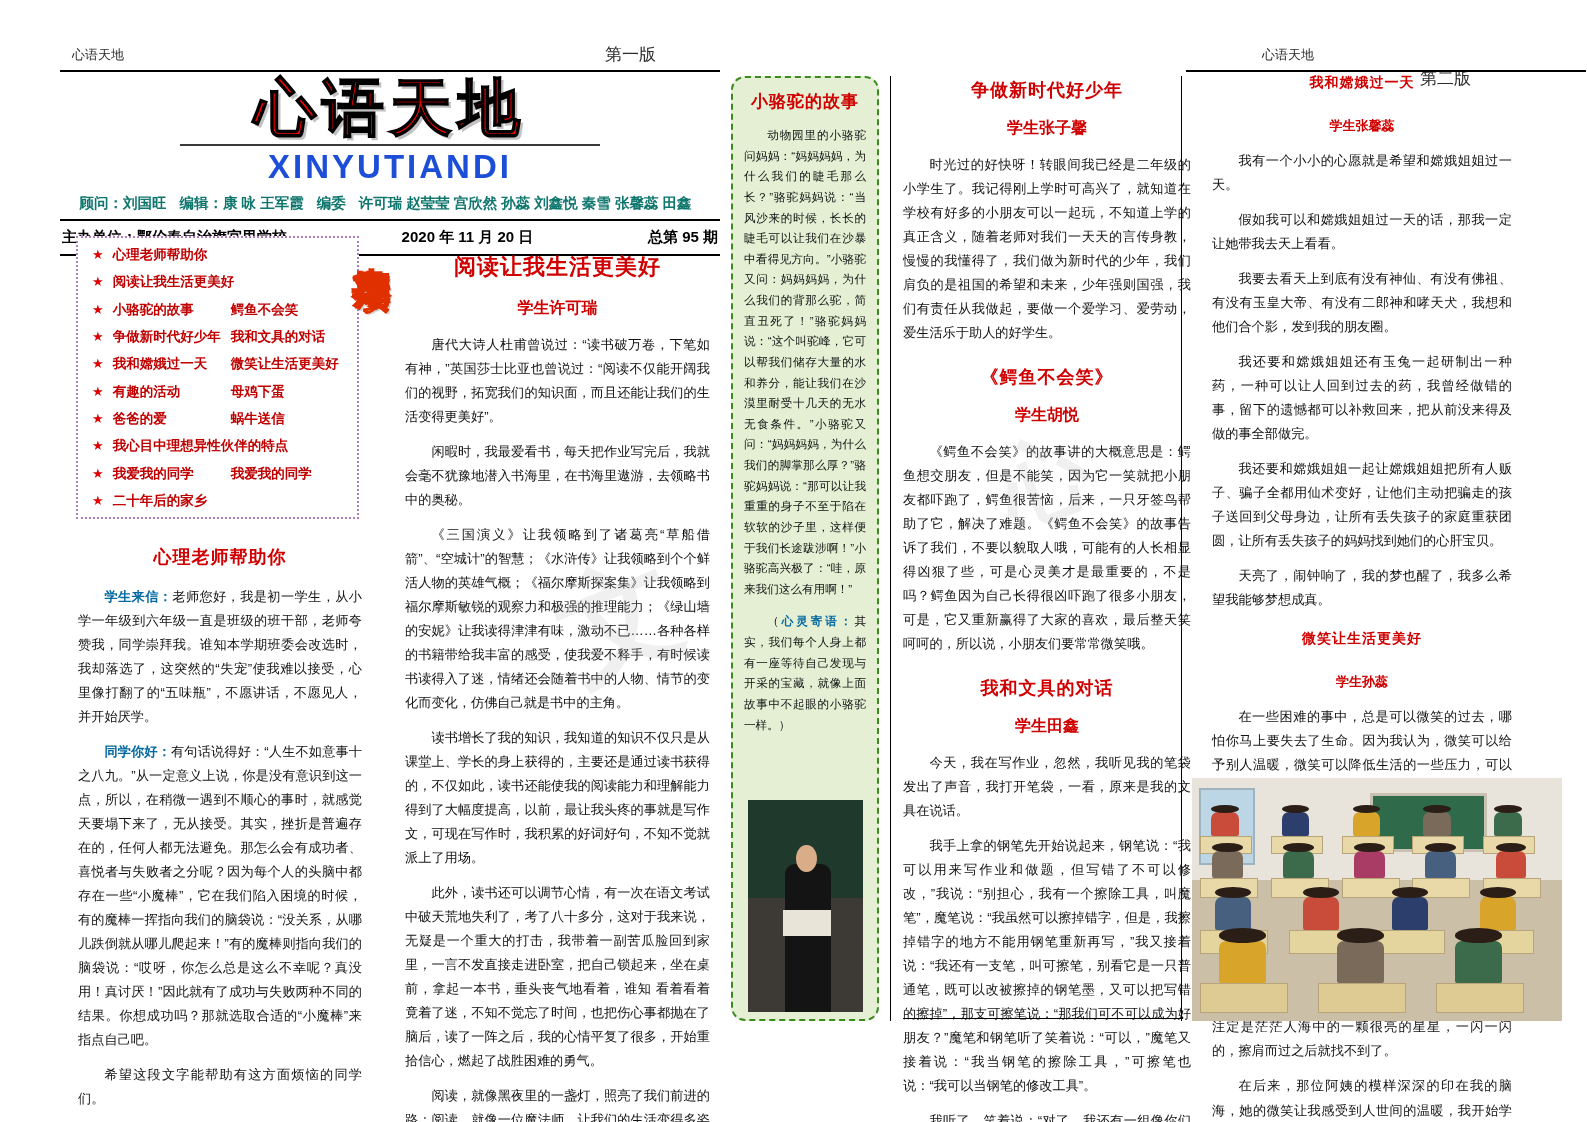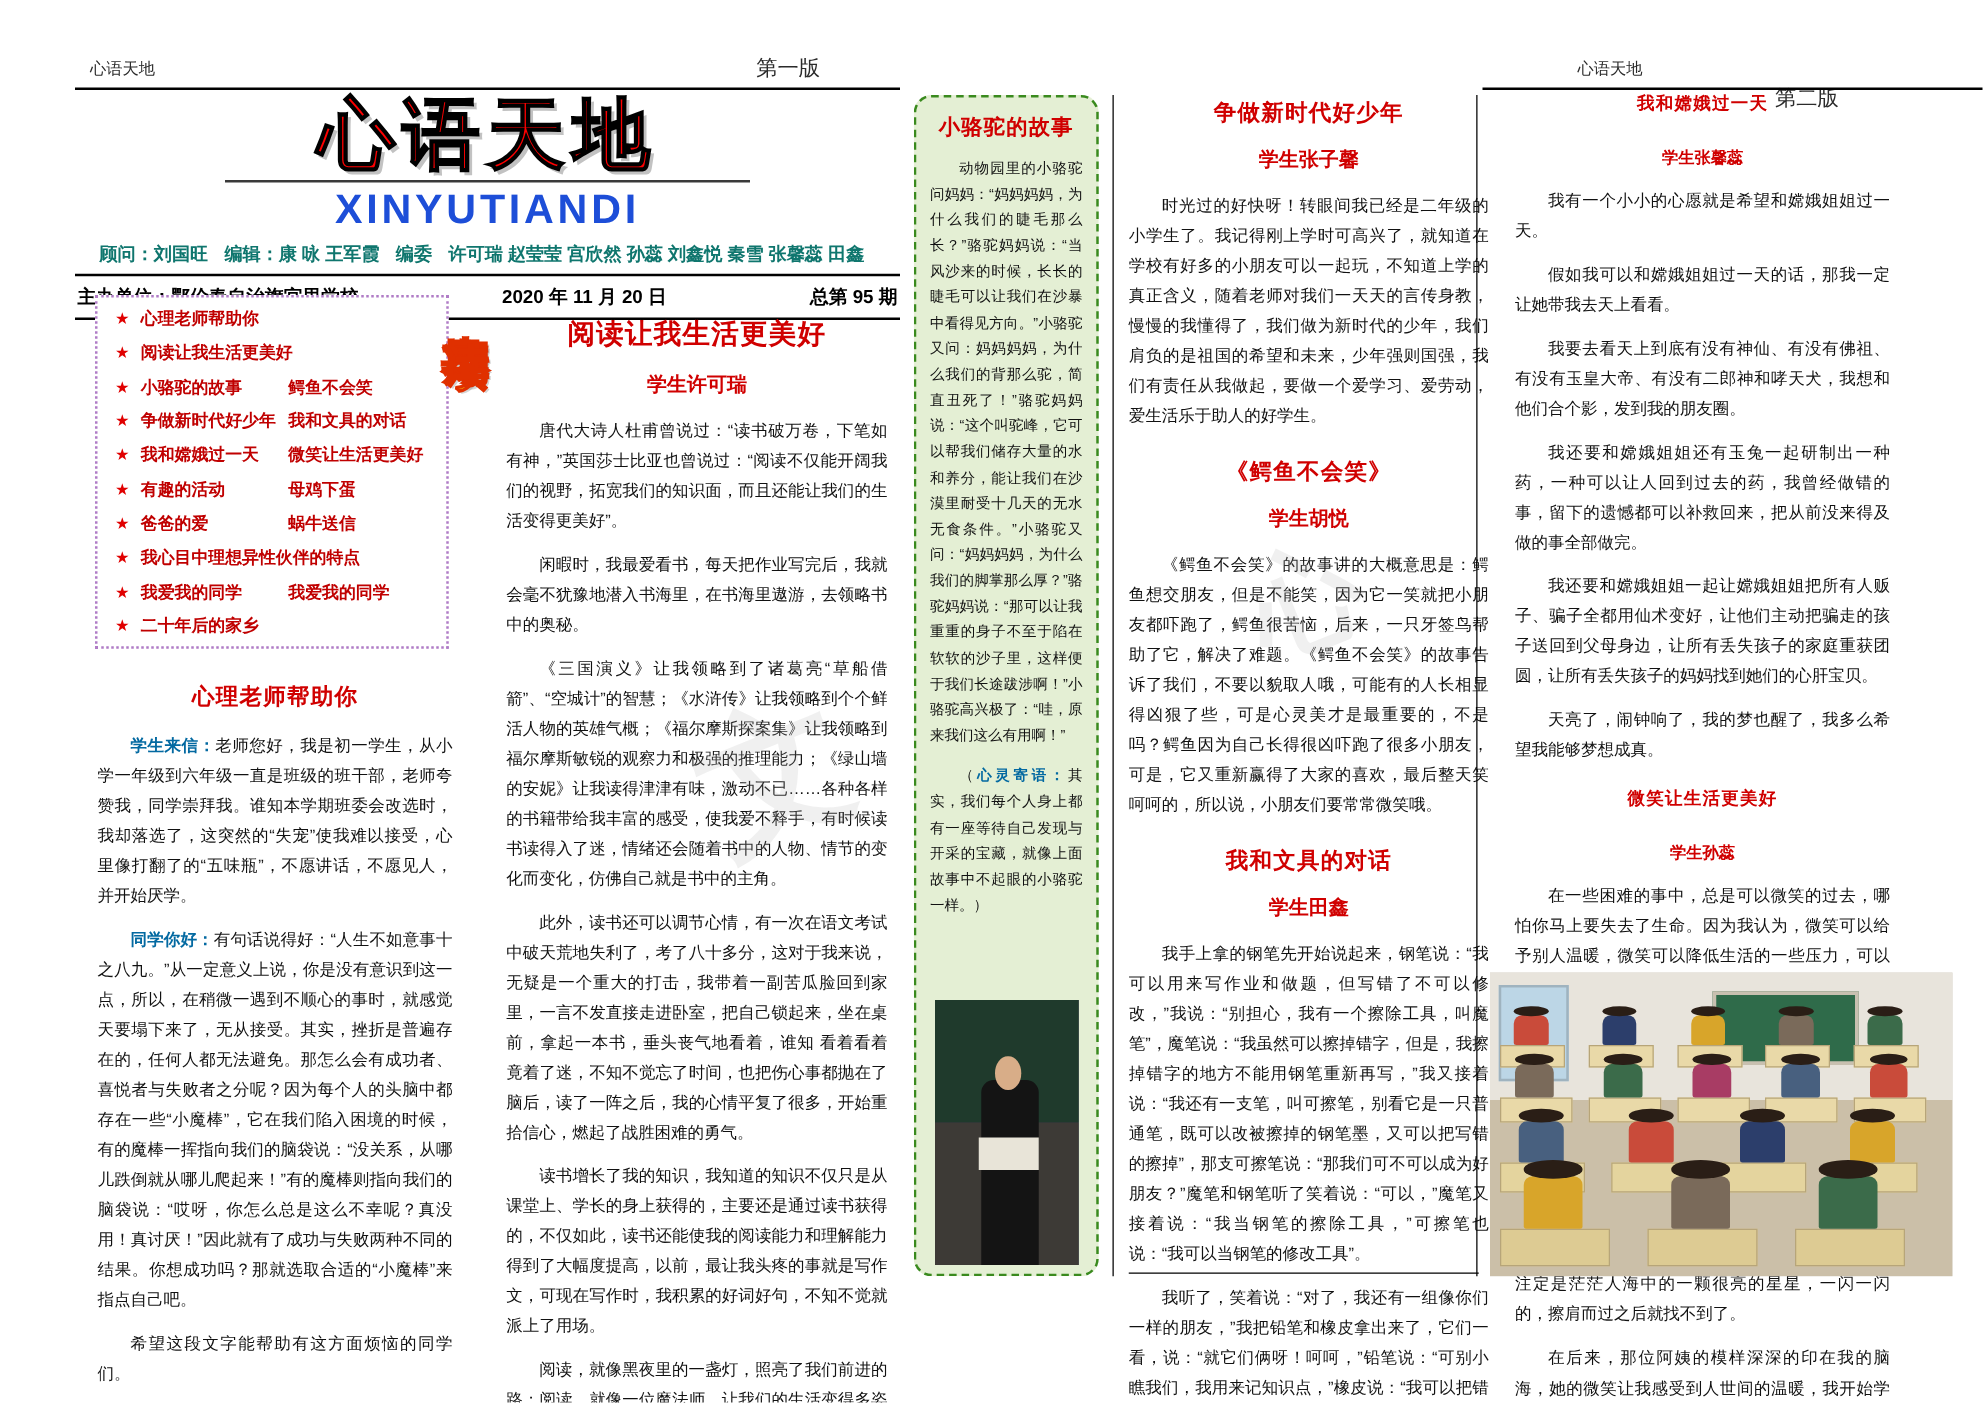--- a/index.html
+++ b/index.html
@@ -207,22 +207,22 @@
     <p class="body"><span class="lead">同学你好：</span><span>有句话说得好：“人生不如意事十之八九。”从一定意义上说，你是没有意识到这一点，所以，在稍微一遇到不顺心的事时，就感觉天要塌下来了，无从接受。其实，挫折是普遍存在的，任何人都无法避免。那怎么会有成功者、喜悦者与失败者之分呢？因为每个人的头脑中都存在一些“小魔棒”，它在我们陷入困境的时候，有的魔棒一挥指向我们的脑袋说：“没关系，从哪儿跌倒就从哪儿爬起来！”有的魔棒则指向我们的脑袋说：“哎呀，你怎么总是这么不幸呢？真没用！真讨厌！”因此就有了成功与失败两种不同的结果。你想成功吗？那就选取合适的“小魔棒”来指点自己吧。</span></p>
     <p class="body">希望这段文字能帮助有这方面烦恼的同学们。</p>
   </div>
 
   <div class="col" style="left:405px;top:252px;width:305px;">
     <div class="art-title">阅读让我生活更美好</div>
     <div class="art-author">学生许可瑞</div>
     <p class="body">唐代大诗人杜甫曾说过：“读书破万卷，下笔如有神，”英国莎士比亚也曾说过：“阅读不仅能开阔我们的视野，拓宽我们的知识面，而且还能让我们的生活变得更美好”。</p>
     <p class="body">闲暇时，我最爱看书，每天把作业写完后，我就会毫不犹豫地潜入书海里，在书海里遨游，去领略书中的奥秘。</p>
     <p class="body">《三国演义》让我领略到了诸葛亮“草船借箭”、“空城计”的智慧；《水浒传》让我领略到个个鲜活人物的英雄气概；《福尔摩斯探案集》让我领略到福尔摩斯敏锐的观察力和极强的推理能力；《绿山墙的安妮》让我读得津津有味，激动不已……各种各样的书籍带给我丰富的感受，使我爱不释手，有时候读书读得入了迷，情绪还会随着书中的人物、情节的变化而变化，仿佛自己就是书中的主角。</p>
+    <p class="body">读书增长了我的知识，我知道的知识不仅只是从课堂上、学长的身上获得的，主要还是通过读书获得的，不仅如此，读书还能使我的阅读能力和理解能力得到了大幅度提高，以前，最让我头疼的事就是写作文，可现在写作时，我积累的好词好句，不知不觉就派上了用场。</p>
     <p class="body">此外，读书还可以调节心情，有一次在语文考试中破天荒地失利了，考了八十多分，这对于我来说，无疑是一个重大的打击，我带着一副苦瓜脸回到家里，一言不发直接走进卧室，把自己锁起来，坐在桌前，拿起一本书，垂头丧气地看着，谁知 看着看着竟着了迷，不知不觉忘了时间，也把伤心事都抛在了脑后，读了一阵之后，我的心情平复了很多，开始重拾信心，燃起了战胜困难的勇气。</p>
-    <p class="body">读书增长了我的知识，我知道的知识不仅只是从课堂上、学长的身上获得的，主要还是通过读书获得的，不仅如此，读书还能使我的阅读能力和理解能力得到了大幅度提高，以前，最让我头疼的事就是写作文，可现在写作时，我积累的好词好句，不知不觉就派上了用场。</p>
     <p class="body">阅读，就像黑夜里的一盏灯，照亮了我们前进的路；阅读，就像一位魔法师，让我们的生活变得多姿多彩；阅读，就像一位清洁工，把我们的垃圾情绪全部清理走，阅读让我们收获知识，收获快乐，收获智慧，收获美好生活。</p>
   </div>
 
   <div class="greenbox">
     <div class="art-title">小骆驼的故事</div>
     <p class="body">动物园里的小骆驼问妈妈：“妈妈妈妈，为什么我们的睫毛那么长？”骆驼妈妈说：“当风沙来的时候，长长的睫毛可以让我们在沙暴中看得见方向。”小骆驼又问：妈妈妈妈，为什么我们的背那么驼，简直丑死了！”骆驼妈妈说：“这个叫驼峰，它可以帮我们储存大量的水和养分，能让我们在沙漠里耐受十几天的无水无食条件。”小骆驼又问：“妈妈妈妈，为什么我们的脚掌那么厚？”骆驼妈妈说：“那可以让我重重的身子不至于陷在软软的沙子里，这样便于我们长途跋涉啊！”小骆驼高兴极了：“哇，原来我们这么有用啊！”</p>
     <p class="body"><span>（</span><span class="lead">心灵寄语：</span><span>其实，我们每个人身上都有一座等待自己发现与开采的宝藏，就像上面故事中不起眼的小骆驼一样。）</span></p>
   </div>
 
   <div class="photo photo-boy">
@@ -237,20 +237,21 @@
     <div class="art-title sm">争做新时代好少年</div>
     <div class="art-author">学生张子馨</div>
     <p class="body">时光过的好快呀！转眼间我已经是二年级的小学生了。我记得刚上学时可高兴了，就知道在学校有好多的小朋友可以一起玩，不知道上学的真正含义，随着老师对我们一天天的言传身教，慢慢的我懂得了，我们做为新时代的少年，我们肩负的是祖国的希望和未来，少年强则国强，我们有责任从我做起，要做一个爱学习、爱劳动，爱生活乐于助人的好学生。</p>
 
     <div class="art-title sm" style="margin-top:20px;">《鳄鱼不会笑》</div>
     <div class="art-author">学生胡悦</div>
     <p class="body">《鳄鱼不会笑》的故事讲的大概意思是：鳄鱼想交朋友，但是不能笑，因为它一笑就把小朋友都吓跑了，鳄鱼很苦恼，后来，一只牙签鸟帮助了它，解决了难题。《鳄鱼不会笑》的故事告诉了我们，不要以貌取人哦，可能有的人长相显得凶狠了些，可是心灵美才是最重要的，不是吗？鳄鱼因为自己长得很凶吓跑了很多小朋友，可是，它又重新赢得了大家的喜欢，最后整天笑呵呵的，所以说，小朋友们要常常微笑哦。</p>
 
     <div class="art-title sm" style="margin-top:20px;">我和文具的对话</div>
     <div class="art-author">学生田鑫</div>
+    <p class="body">今天，我在写作业，忽然，我听见我的笔袋发出了声音，我打开笔袋，一看，原来是我的文具在说话。</p>
     <p class="body">我手上拿的钢笔先开始说起来，钢笔说：“我可以用来写作业和做题，但写错了不可以修改，”我说：“别担心，我有一个擦除工具，叫魔笔”，魔笔说：“我虽然可以擦掉错字，但是，我擦掉错字的地方不能用钢笔重新再写，”我又接着说：“我还有一支笔，叫可擦笔，别看它是一只普通笔，既可以改被擦掉的钢笔墨，又可以把写错的擦掉”，那支可擦笔说：“那我们可不可以成为好朋友？”魔笔和钢笔听了笑着说：“可以，”魔笔又接着说：“我当钢笔的擦除工具，”可擦笔也说：“我可以当钢笔的修改工具”。</p>
     <p class="body">我听了，笑着说：“对了，我还有一组像你们一样的朋友，”我把铅笔和橡皮拿出来了，它们一看，说：“就它们俩呀！呵呵，”铅笔说：“可别小瞧我们，我用来记知识点，”橡皮说：“我可以把错误字擦掉，”我说：“你们可不可以每天为我的学习服务啊，”它们异口同声地说：“可以呀，只要你认真学习，我们很高兴为你服务”。</p>
 
   </div>
 
   <div class="col" style="left:1212px;top:74px;width:300px;">
     <div class="art-title sm" style="font-size:14px;">我和嫦娥过一天</div>
     <div class="art-author sm">学生张馨蕊</div>
     <p class="body">我有一个小小的心愿就是希望和嫦娥姐姐过一天。</p>
     <p class="body">假如我可以和嫦娥姐姐过一天的话，那我一定让她带我去天上看看。</p>

